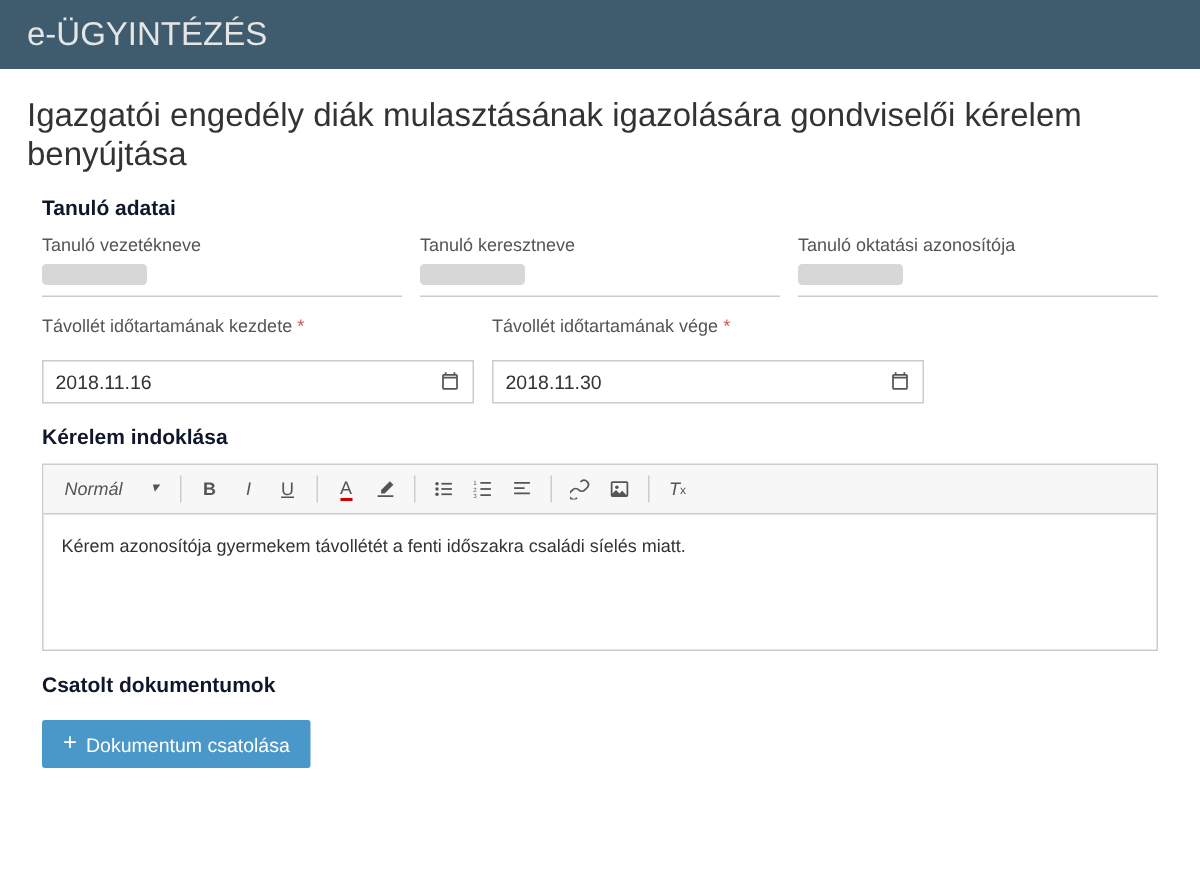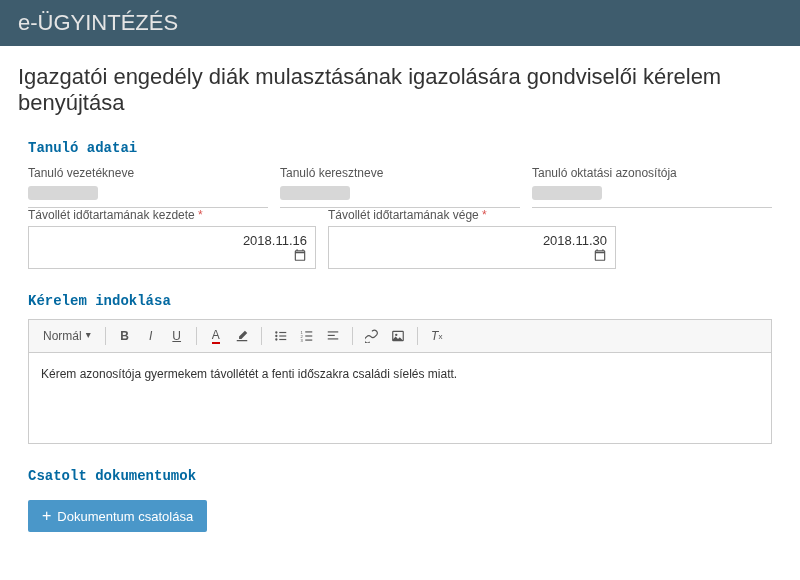--- a/index.html
+++ b/index.html
@@ -2,33 +2,33 @@
 <html><head>
 <meta charset="utf-8">
 <style>
 * { box-sizing: border-box; margin: 0; padding: 0; }
 body { font-family: Arial, Helvetica, sans-serif; background: #fff; color: #333; width: 800px; }
 .header { background: #3e5c6d; color: #e5e5e5; padding: 10px 18px; font-size: 22px; font-weight: 300; }
 .content { padding: 18px 18px 18px 18px; }
 .page-title { font-size: 22px; font-weight: 400; color: #333; }
 .tabs { border-bottom: 1px solid #ddd; margin-bottom: 18px; }
 .tab { display: inline-block; padding: 10px 16px 10px 0; color: #3e7ea0; border-bottom: 2px solid #3e7ea0; font-size: 14px; cursor: pointer; }
-.section-title { font-weight: bold; font-size: 14px; margin: 24px 0 10px 10px; color: #0369a1; font-family: Liberation Mono, monospace; }
-.row { display: flex; gap: 12px; padding: 0 10px; margin-bottom: 0; }
+.section-title { font-weight: bold; font-size: 14px; margin: 14px 0 10px 10px; color: #0f172a; }
+.row { display: flex; gap: 12px; padding: 0 10px; margin-bottom: 12px; }
 .field { flex: 1; }
 .field-label { font-size: 12px; color: #555; margin-bottom: 4px; display: block; }
 .required { color: #d9534f; }
 .field-value { border-bottom: 1px solid #ccc; min-height: 20px; font-size: 13px; padding: 2px 0 4px 0; }
 .redacted { display: inline-block; width: 70px; height: 14px; background: #d7d7d7; border-radius: 3px; filter: blur(0.5px); }
-.date-input { display: flex; align-items: flex-end; border: 1px solid #ccc; padding: 6px 8px; font-size: 13px; background: #fff; flex-direction: column; }
+.date-input { display: flex; align-items: flex-start; border: 1px solid #ccc; padding: 6px 8px; font-size: 13px; background: #fff; }
 .date-input span { flex: 1; }
 .cal-icon { width: 14px; height: 14px; fill: #555; }
 .editor { border: 1px solid #ccc; margin: 0 10px; }
 .toolbar { background: #f7f7f7; border-bottom: 1px solid #ccc; padding: 5px 8px; display: flex; align-items: center; gap: 4px; font-size: 12px; color: #555; }
-.tb-sel { display: flex; align-items: flex-start; gap: 4px; padding: 2px 6px; cursor: pointer; }
+.tb-sel { display: flex; align-items: flex-start; gap: 19px; padding: 2px 6px; cursor: pointer; font-style: italic; }
 .tb-btn { width: 22px; height: 22px; display: flex; align-items: center; justify-content: center; cursor: pointer; border-radius: 2px; }
 .tb-sep { width: 1px; height: 18px; background: #ccc; margin: 0 4px; }
 .editor-body { min-height: 90px; padding: 14px 12px; font-size: 12px; color: #333; }
 .attach-btn { display: inline-flex; align-items: center; gap: 6px; background: #4a97c9; color: #fff; border: none; padding: 8px 14px; font-size: 13px; margin: 6px 0 0 10px; cursor: pointer; border-radius: 2px; }
 .plus { font-size: 16px; line-height: 1; }
 svg { display: block; }
 .caret { font-size: 10px; }
 </style>
 </head>
 <body>

